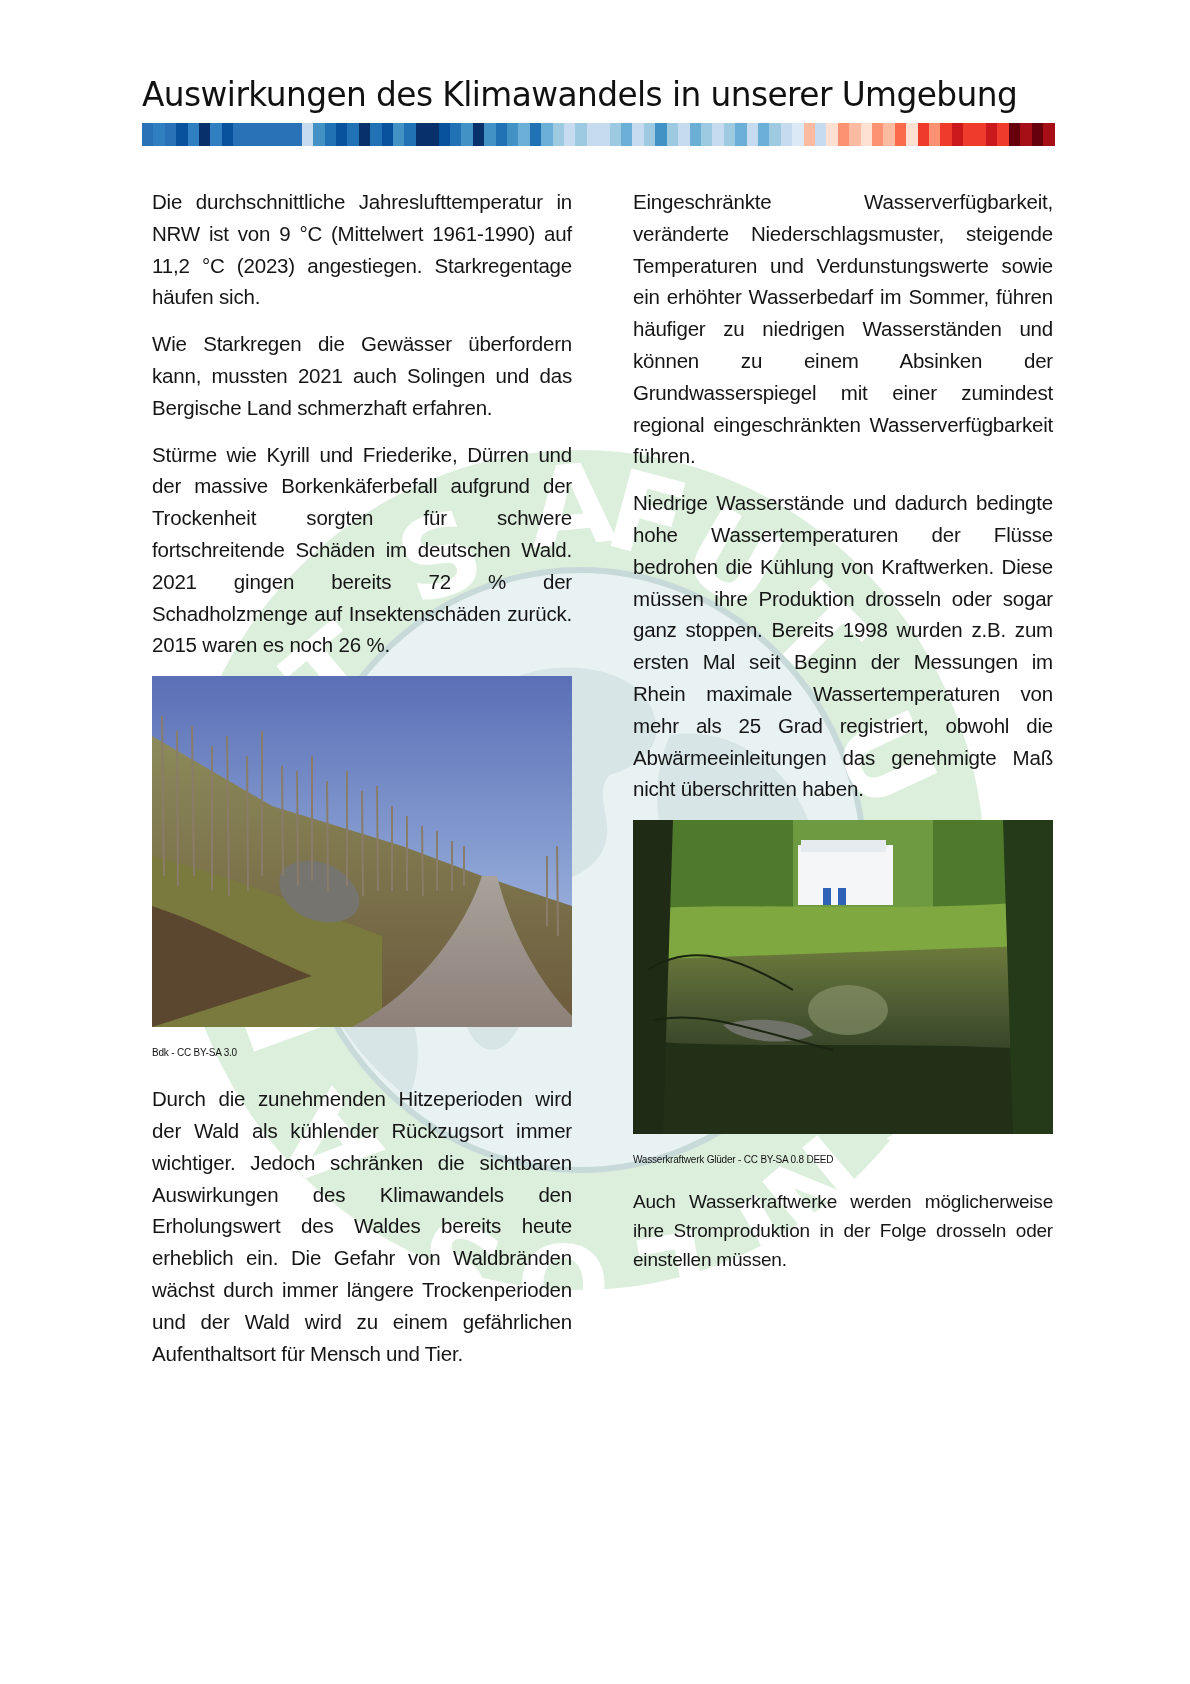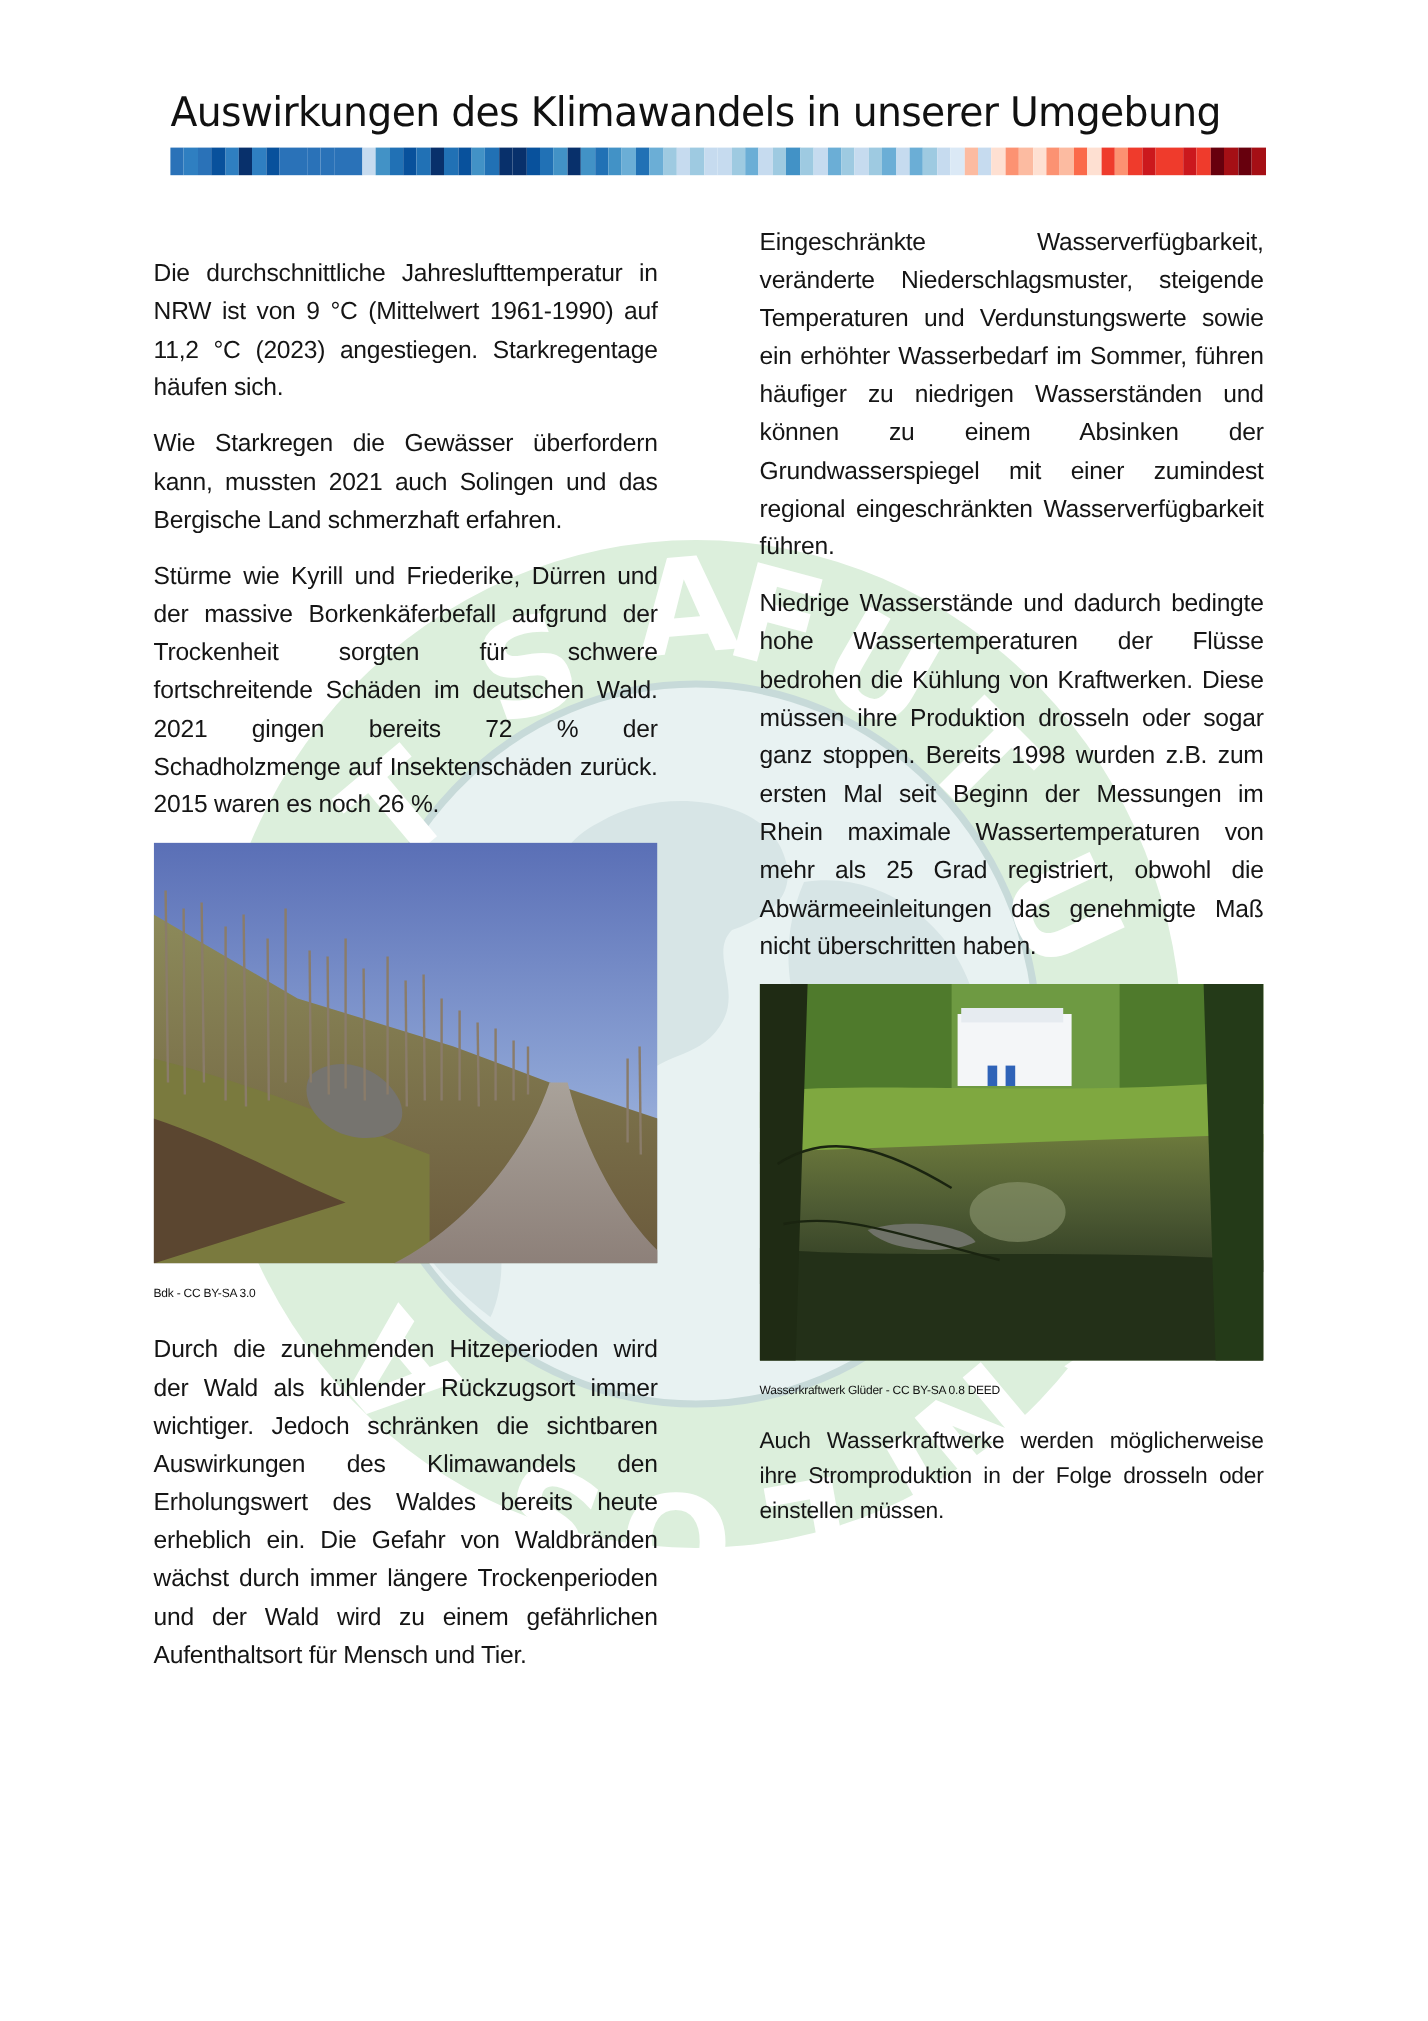--- a/index.html
+++ b/index.html
@@ -7,21 +7,21 @@
 
   
   .watermark { position: absolute; left: 170px; top: 405px; width: 820px; height: 930px; z-index: 0; pointer-events: none; }
 
   .title { position: absolute; left: 142px; top: 74px; font-family: "DejaVu Sans", sans-serif; font-size: 34px; font-weight: normal; letter-spacing: -0.6px; color: #111; margin: 0; z-index: 2; white-space: nowrap; transform: scaleX(0.965); transform-origin: left; }
 
   .stripes { position: absolute; left: 142px; top: 123px; width: 912px; height: 23px; display: flex; z-index: 2; }
   .stripes span { flex: 1 1 0; height: 100%; }
 
   .col { position: absolute; z-index: 2; width: 420px; }
-  .col-left { left: 128px; top: 186px; margin-top: 26px; }
+  .col-left { left: 152px; top: 186px; }
   .col-right { left: 633px; top: 186px; }
 
   .p { margin: 0 0 15px 0; font-family: "Liberation Sans", sans-serif; font-size: 20.5px; line-height: 31.8px; text-align: justify; color: #151515; hyphens: manual; letter-spacing: -0.2px; }
 
   .photo { display: block; width: 420px; position: relative; overflow: hidden; }
   .photo-forest { height: 351px; margin-top: 4px; }
   .photo-dam { height: 314px; margin-top: 10px; }
 
   .caption { font-size: 10px; margin: 20px 0 25px 0; color: #111; letter-spacing: -0.2px; }
   .caption-right { margin: 20px 0 22px 0; }

